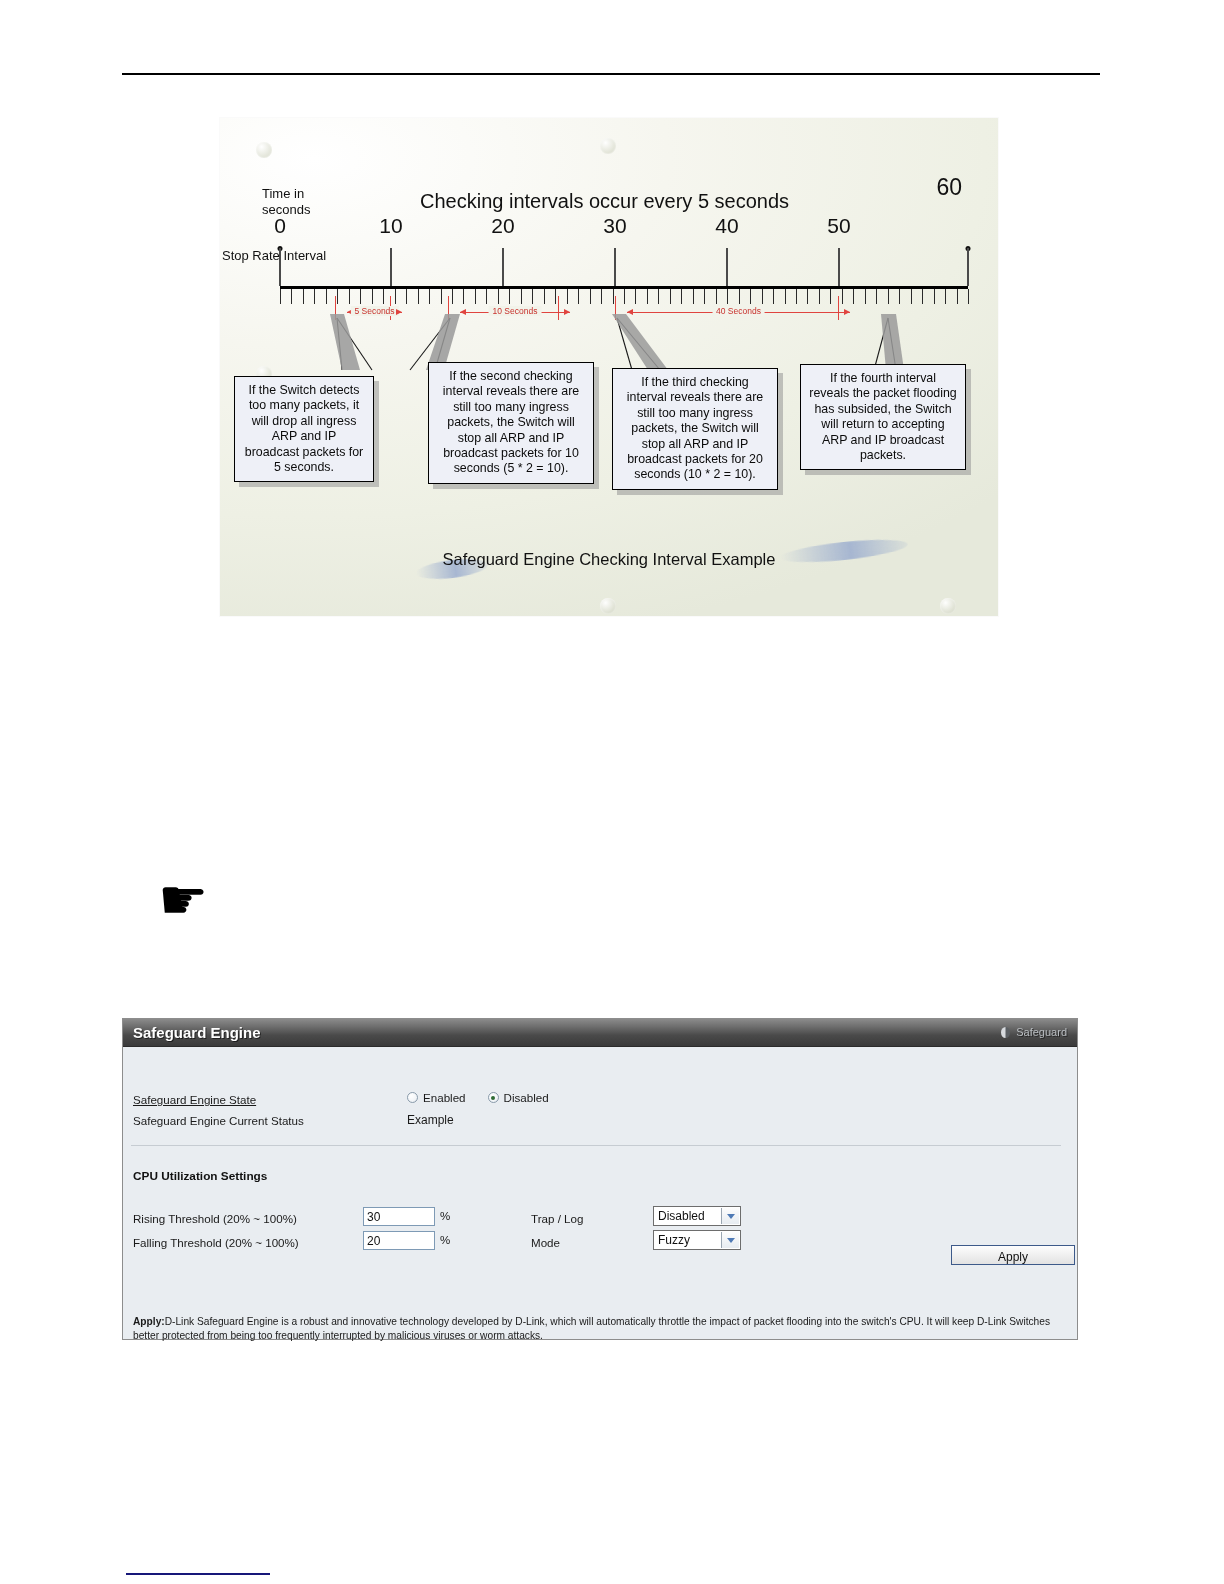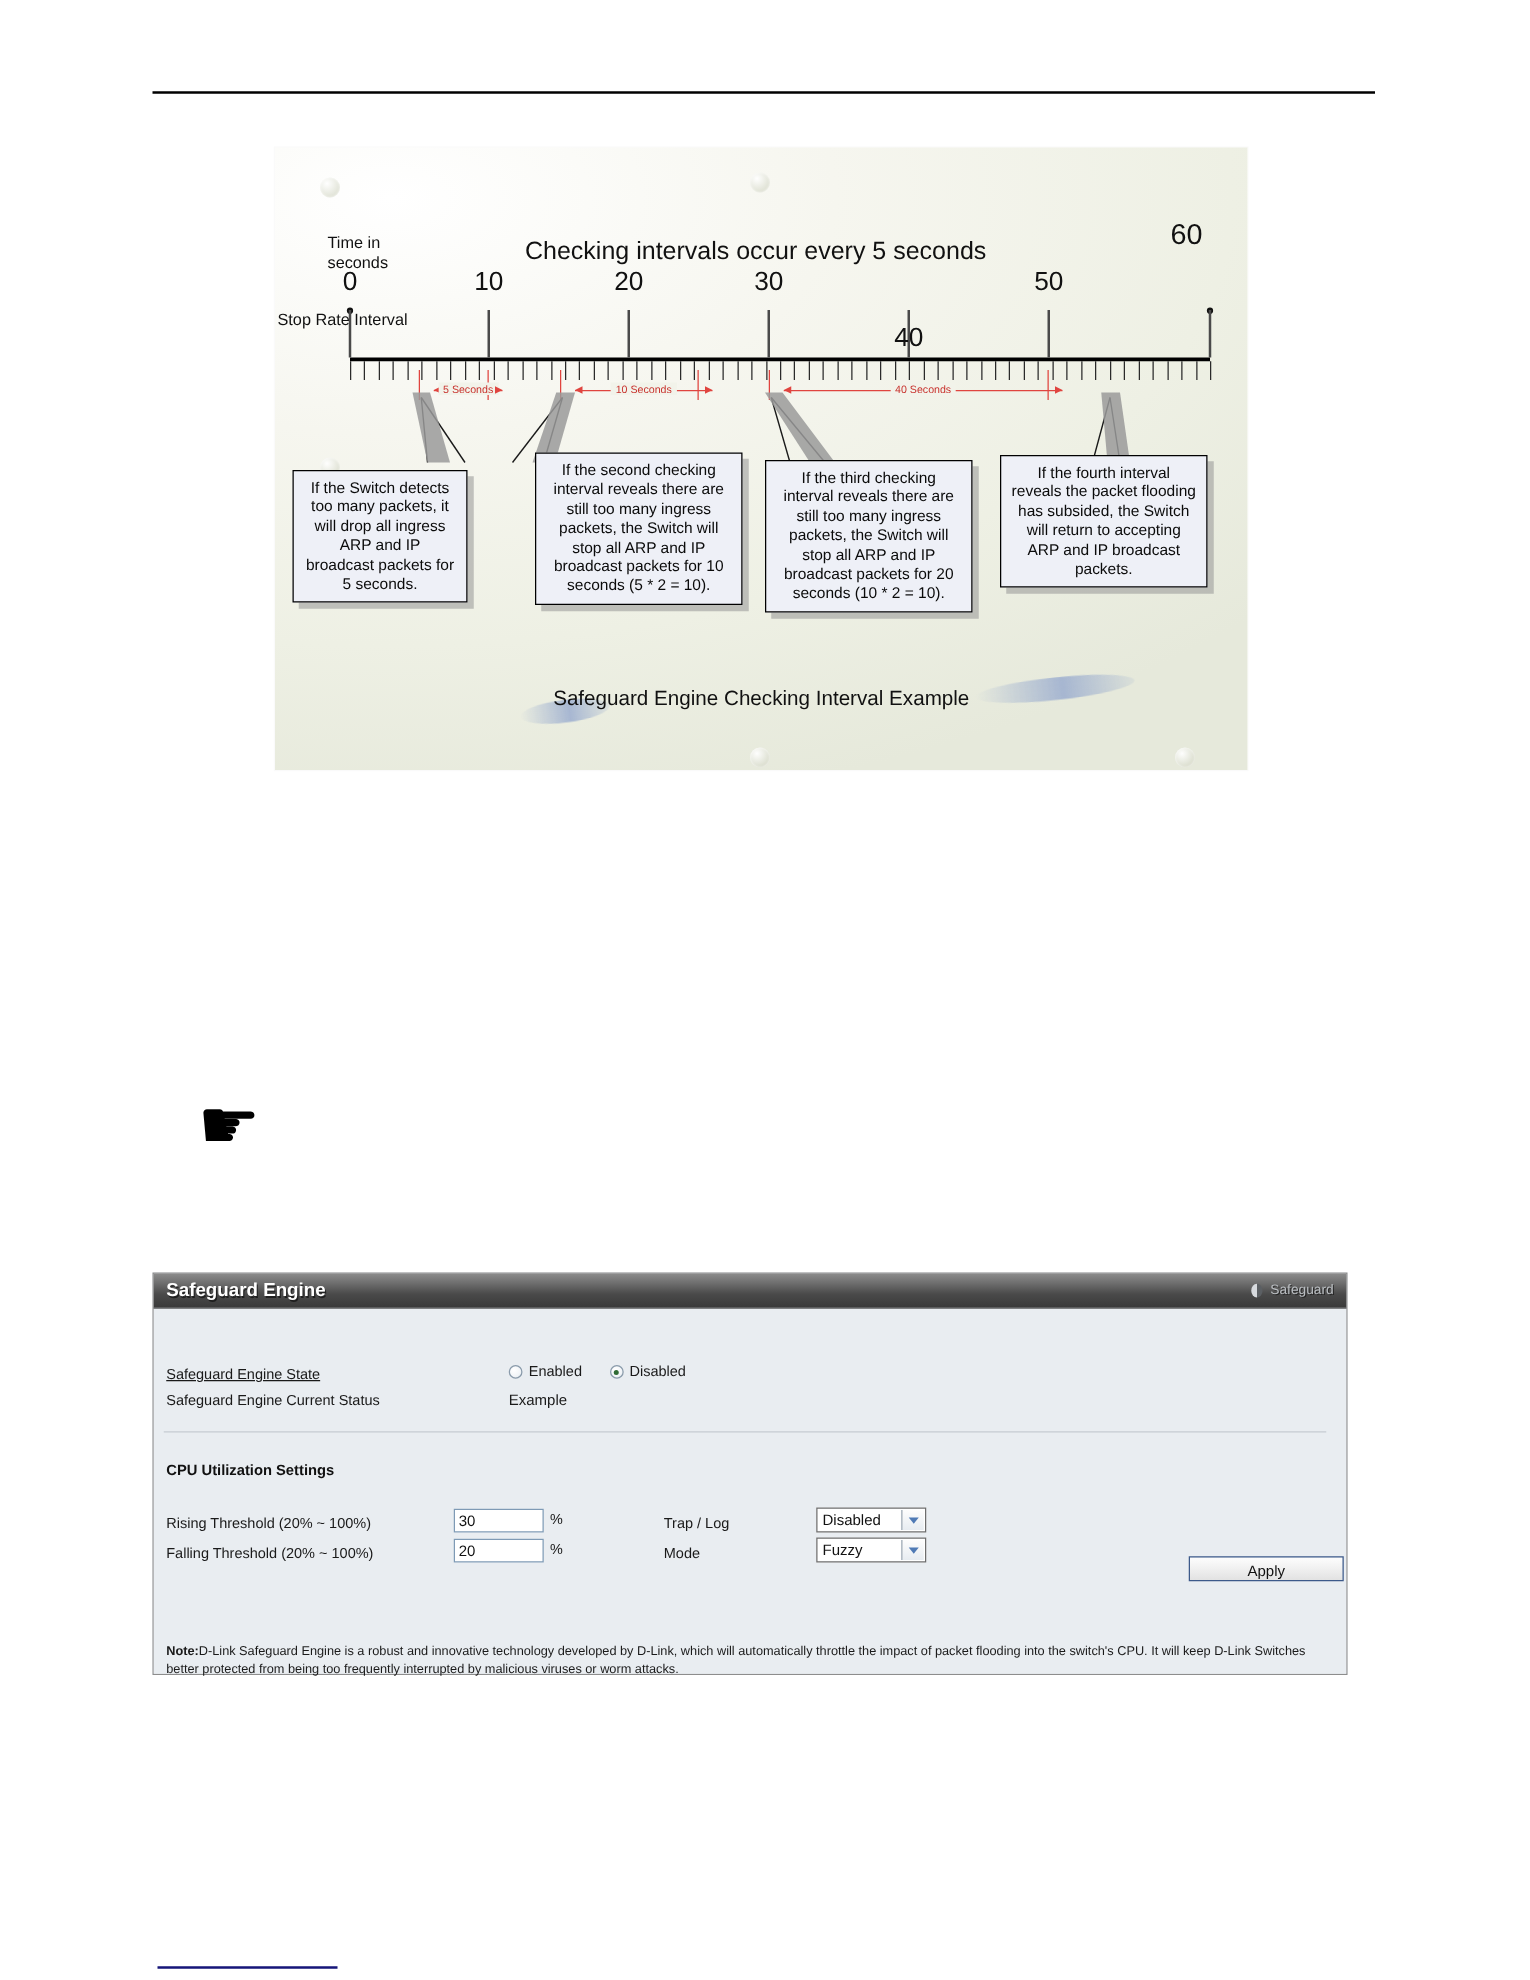--- a/index.html
+++ b/index.html
@@ -417,21 +417,21 @@
         <div class="major-tick" style="left:246px;"></div>
         <div class="major-tick" style="left:358px;"></div>
         <div class="major-tick" style="left:470px;"></div>
         <div class="major-tick" style="left:582px;"></div>
         <div class="major-tick" style="left:711px;"></div>
 
         <div class="major-label" style="left:24px;">0</div>
         <div class="major-label" style="left:135px;">10</div>
         <div class="major-label" style="left:247px;">20</div>
         <div class="major-label" style="left:359px;">30</div>
-        <div class="major-label" style="left:471px;margin-top:45px;">40</div>
+        <div class="major-label" style="left:471px;">40</div>
         <div class="major-label" style="left:583px;">50</div>
 
         <div id="minor-ticks">
             <div class="minor-tick" style="left: 24px;"></div>
             <div class="minor-tick" style="left: 35.4667px;"></div>
             <div class="minor-tick" style="left: 46.9333px;"></div>
             <div class="minor-tick" style="left: 58.4px;"></div>
             <div class="minor-tick" style="left: 69.8667px;"></div>
             <div class="minor-tick" style="left: 81.3333px;"></div>
             <div class="minor-tick" style="left: 92.8px;"></div>
@@ -598,20 +598,20 @@
         <span class="sel-arrow">
             <span></span>
           </span>
       </div>
 
       <div id="apply-button">
         <span>Apply</span>
       </div>
 
       <div id="note">
-        <b>Note:</b><span>D-Link Safeguard Engine is a robust and innovative technology developed by D-Link, which will automatically throttle the impact of packet flooding into the switch's CPU. It will keep D-Link Switches better protected from being too frequently interrupted by malicious viruses or worm attacks.</span>
+        <b>Apply:</b><span>D-Link Safeguard Engine is a robust and innovative technology developed by D-Link, which will automatically throttle the impact of packet flooding into the switch's CPU. It will keep D-Link Switches better protected from being too frequently interrupted by malicious viruses or worm attacks.</span>
       </div>
 
     </div>
   </div>
 
   <div id="footnote-rule"></div>
 </div>
 
 </body></html>

